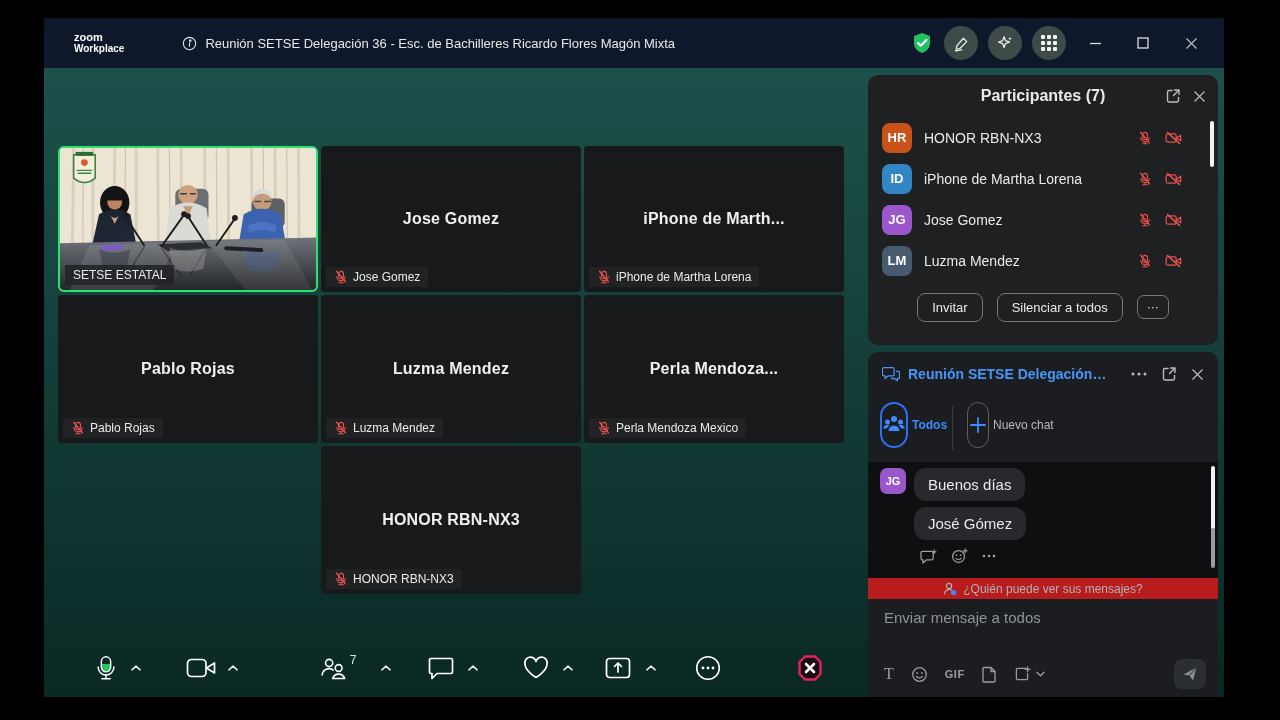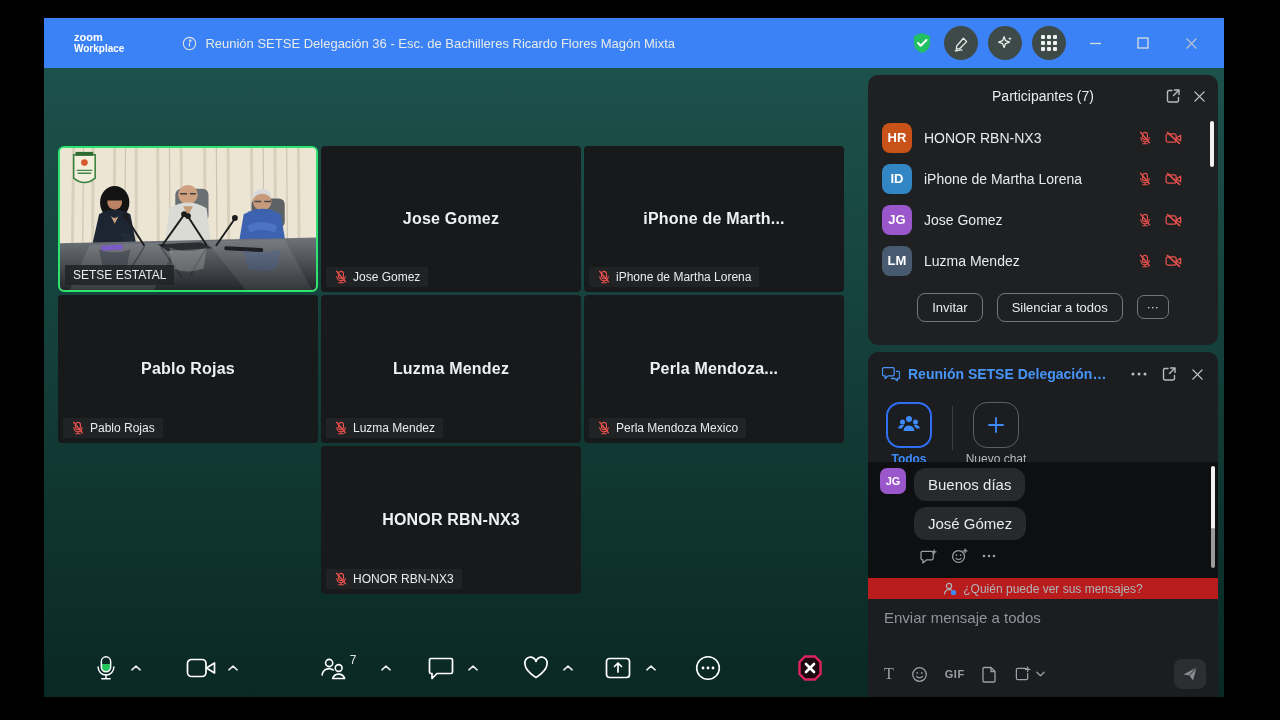--- a/index.html
+++ b/index.html
@@ -1,21 +1,21 @@
 <!DOCTYPE html>
 <html><head>
 <meta charset="utf-8">
 <style>
   * { margin:0; padding:0; box-sizing:border-box; }
   html,body { width:1280px; height:720px; background:#000; font-family:"Liberation Sans", sans-serif; overflow:hidden; }
 
   .window { position:absolute; left:44px; top:18px; width:1180px; height:679px; overflow:hidden; }
 
   
-  .titlebar { height:50px; background:#3b82f6; display:flex; align-items:center; position:relative; }
+  .titlebar { height:50px; background:#0f172a; display:flex; align-items:center; position:relative; }
   .logo { margin-left:30px; color:#fff; line-height:1.05; }
   .logo .l1 { font-size:11px; font-weight:bold; }
   .logo .l2 { font-size:10px; font-weight:bold; }
   .meeting-info { display:flex; align-items:center; margin-left:58px; color:#e7ebea; font-size:13px; gap:8px; }
   .tb-right { position:absolute; right:14px; top:0; height:50px; display:flex; align-items:center; gap:10px; }
   .circle-btn { width:34px; height:34px; border-radius:50%; background:#3e4a47; display:flex; align-items:center; justify-content:center; }
   .winctl { width:38px; height:50px; display:flex; align-items:center; justify-content:center; }
 
   
   .main { position:relative; height:629px; background:linear-gradient(180deg,#1d514b 0%, #143f3a 45%, #0a2824 100%); }
@@ -33,38 +33,38 @@
 
   
   .toolbar { position:absolute; left:0; right:0; bottom:0; height:58px; }
   .tb-item { position:absolute; top:50%; transform:translate(-50%,-50%); display:flex; align-items:center; justify-content:center; }
   .count-badge { color:#dfe5e4; font-size:12px; position:relative; top:-8px; left:2px; }
 
   
   .panel { position:absolute; left:824px; width:350px; background:#1e2022; border-radius:10px; color:#e9eaeb; }
   .participants { top:7px; height:270px; }
   .p-header { height:42px; position:relative; display:flex; align-items:center; justify-content:center; }
-  .p-title { font-weight:normal; font-size:14px; }
+  .p-title { font-weight:bold; font-size:16px; }
   .p-header-icons { position:absolute; right:12px; display:flex; gap:12px; align-items:center; }
   .p-row { height:41px; display:flex; align-items:center; padding:0 14px; }
   .avatar { width:30px; height:30px; border-radius:8px; color:#fff; font-weight:bold; font-size:13px; display:flex; align-items:center; justify-content:center; flex:none;text-align:right; }
   .p-name { margin-left:12px; font-size:14px; flex:1; white-space:nowrap; overflow:hidden; }
   .p-row-icons { display:flex; gap:13px; margin-right:22px; }
   .p-footer { height:52px; display:flex; align-items:center; justify-content:center; gap:14px; }
   .ghost-btn { background:transparent; border:1px solid #72787c; border-radius:8px; color:#e8eaeb; font-size:13px; padding:6px 14px; font-family:inherit; }
   .ghost-btn.sm { padding:4px 9px; font-size:12px; border-radius:7px; }
   .scroll-thumb { position:absolute; width:4px; border-radius:2px; background:#f2f2f2; }
 
   
   .chat { top:284px; height:345px; border-radius:10px 10px 0 0; display:flex; flex-direction:column; overflow:hidden; background:#1b1d20; }
   .c-header { height:44px; display:flex; align-items:center; padding:0 14px; gap:8px; }
   .c-title { color:#4795f7; font-weight:bold; font-size:14px; white-space:nowrap; overflow:hidden; text-overflow:ellipsis; max-width:200px; }
   .c-header-icons { margin-left:auto; display:flex; gap:14px; align-items:center; }
   .c-tabs { height:66px; display:flex; align-items:flex-start; padding:6px 12px 0; gap:14px; }
-  .tab { display:flex; flex-direction:column; align-items:center; gap:4px; width:58px; }
+  .tab { display:flex; align-items:center; gap:4px; width:58px; }
   .tab-sq { width:46px; height:46px; border-radius:14px; display:flex; align-items:center; justify-content:center; }
   .tab-sq.sel { border:2px solid #2f6ff2; }
   .tab-sq.plain { border:1px solid #5a6064; }
   .tab-label { font-size:12px; color:#b6babd; white-space:nowrap; }
   .tab-label.sel { color:#3d8bfd; font-weight:bold; }
   .tab-divider { width:1px; height:44px; background:#3a3e41; margin-top:4px; }
   .c-messages { flex:1; background:#0d0f11; position:relative; padding:6px 12px 0 12px; }
   .msg-avatar { position:absolute; left:12px; top:6px; width:26px; height:26px; border-radius:7px; color:#fff; font-weight:bold; font-size:11px; display:flex; align-items:center; justify-content:center; }
   .bubbles { margin-left:34px; display:flex; flex-direction:column; gap:6px; align-items:flex-start; }
   .bubble { background:#27292c; color:#e7e9ea; border-radius:12px; padding:8px 14px; font-size:15px; }

